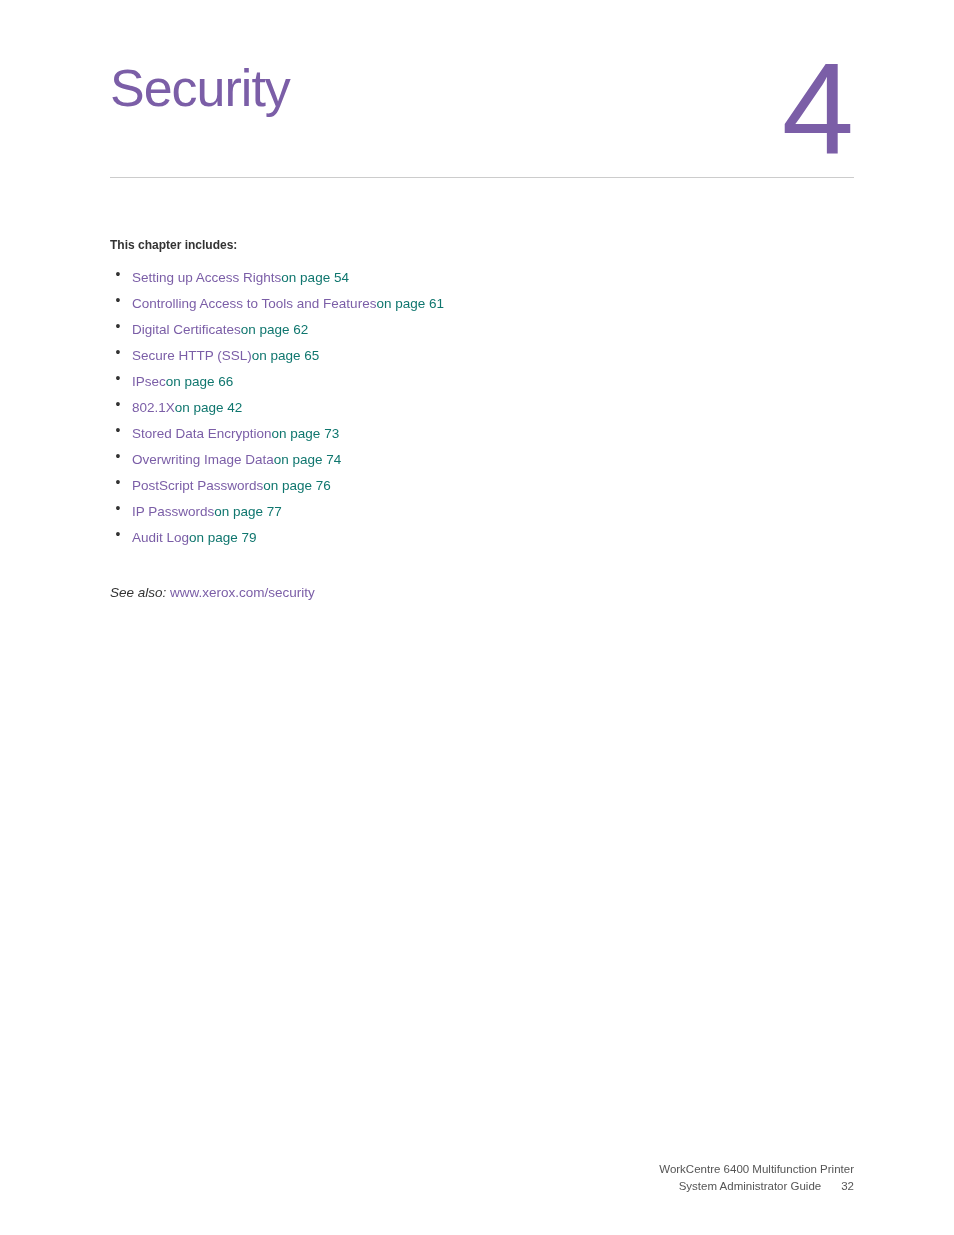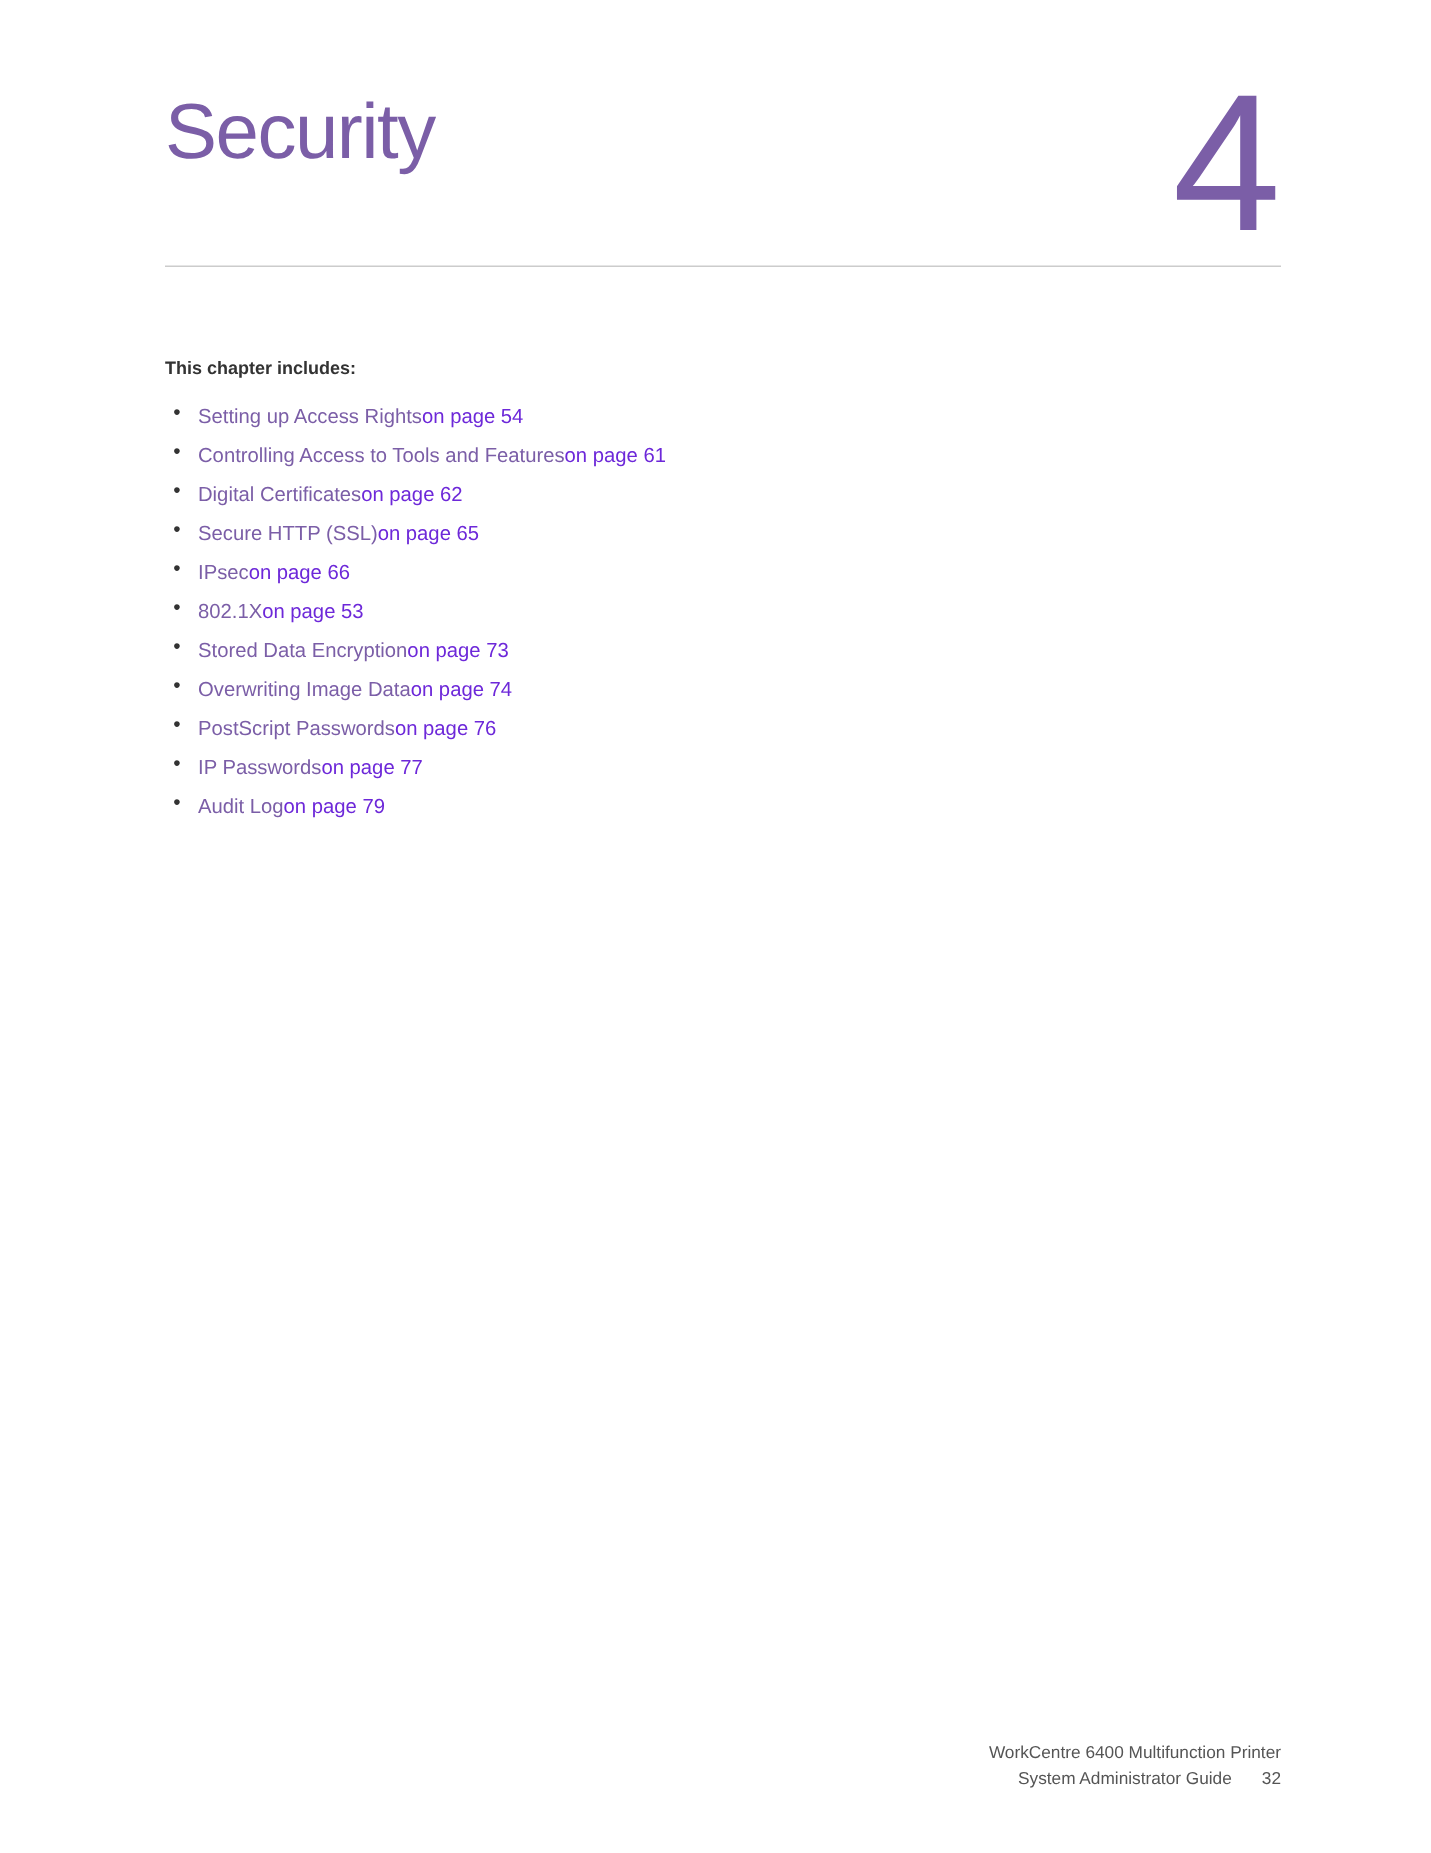--- a/index.html
+++ b/index.html
@@ -90,21 +90,21 @@
       transform: translate(-50%, -50%);
     }
 
     .toc-link {
       color: #7b5ea7;
       text-decoration: none;
       cursor: pointer;
     }
 
     .toc-plain {
-      color: #6d28d9;
+      color: #0f766e;
     }
 
     .see-also {
       font-size: 13.5px;
       color: #333333;
       margin-top: 30px;
     }
 
     .see-also em {
       font-style: italic;
@@ -168,21 +168,21 @@
         <span class="toc-plain"> on page 65</span>
       </li>
       <li>
         <span class="bullet"></span>
         <a href="#" class="toc-link">IPsec</a>
         <span class="toc-plain"> on page 66</span>
       </li>
       <li>
         <span class="bullet"></span>
         <a href="#" class="toc-link">802.1X</a>
-        <span class="toc-plain"> on page 53</span>
+        <span class="toc-plain"> on page 42</span>
       </li>
       <li>
         <span class="bullet"></span>
         <a href="#" class="toc-link">Stored Data Encryption</a>
         <span class="toc-plain"> on page 73</span>
       </li>
       <li>
         <span class="bullet"></span>
         <a href="#" class="toc-link">Overwriting Image Data</a>
         <span class="toc-plain"> on page 74</span>
@@ -197,20 +197,25 @@
         <a href="#" class="toc-link">IP Passwords</a>
         <span class="toc-plain"> on page 77</span>
       </li>
       <li>
         <span class="bullet"></span>
         <a href="#" class="toc-link">Audit Log</a>
         <span class="toc-plain"> on page 79</span>
       </li>
     </ul>
 
+  <p class="see-also">
+    <em>See also:</em>
+    <span> </span>
+    <a href="#">www.xerox.com/security</a>
+  </p>
 
   <div class="footer">
     <div>WorkCentre 6400 Multifunction Printer</div>
     <div class="footer-line">
       <span>System Administrator Guide</span>
       <span>32</span>
     </div>
   </div>
 
 </div>

